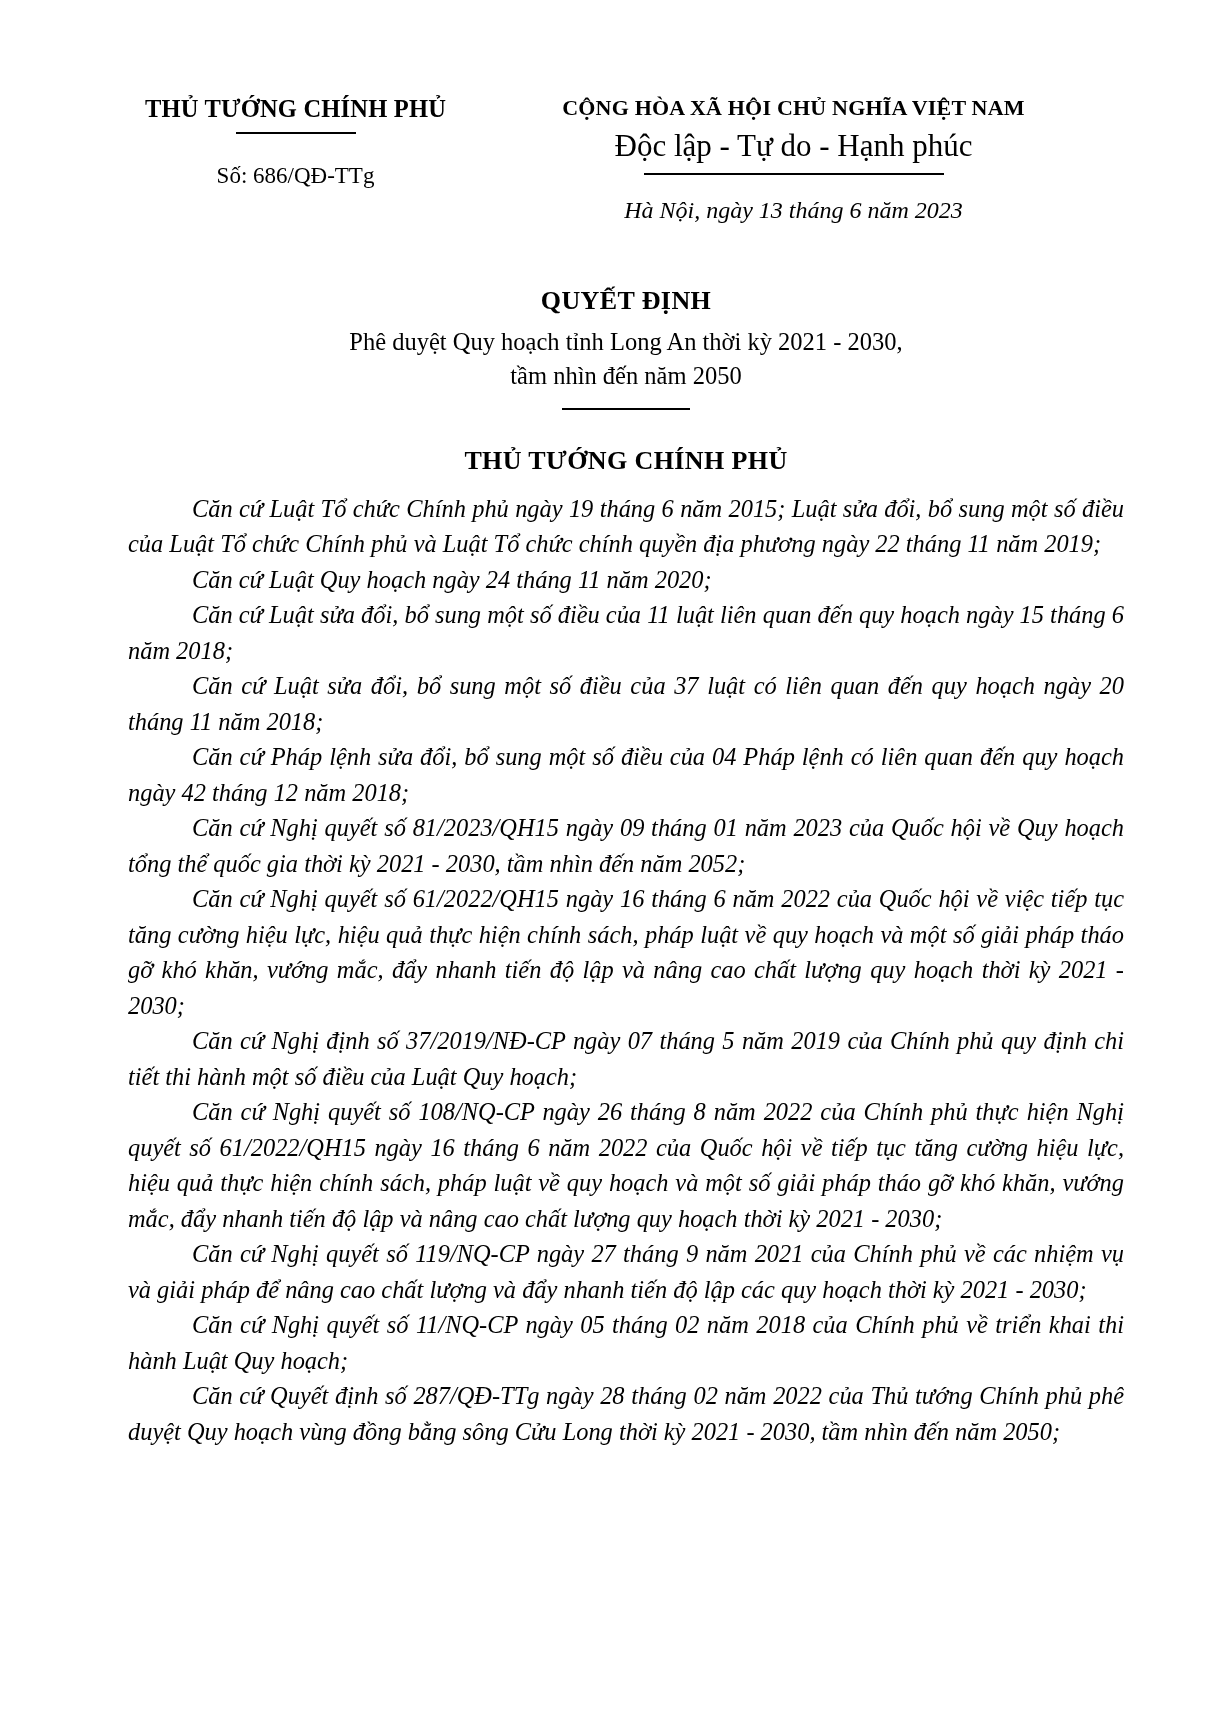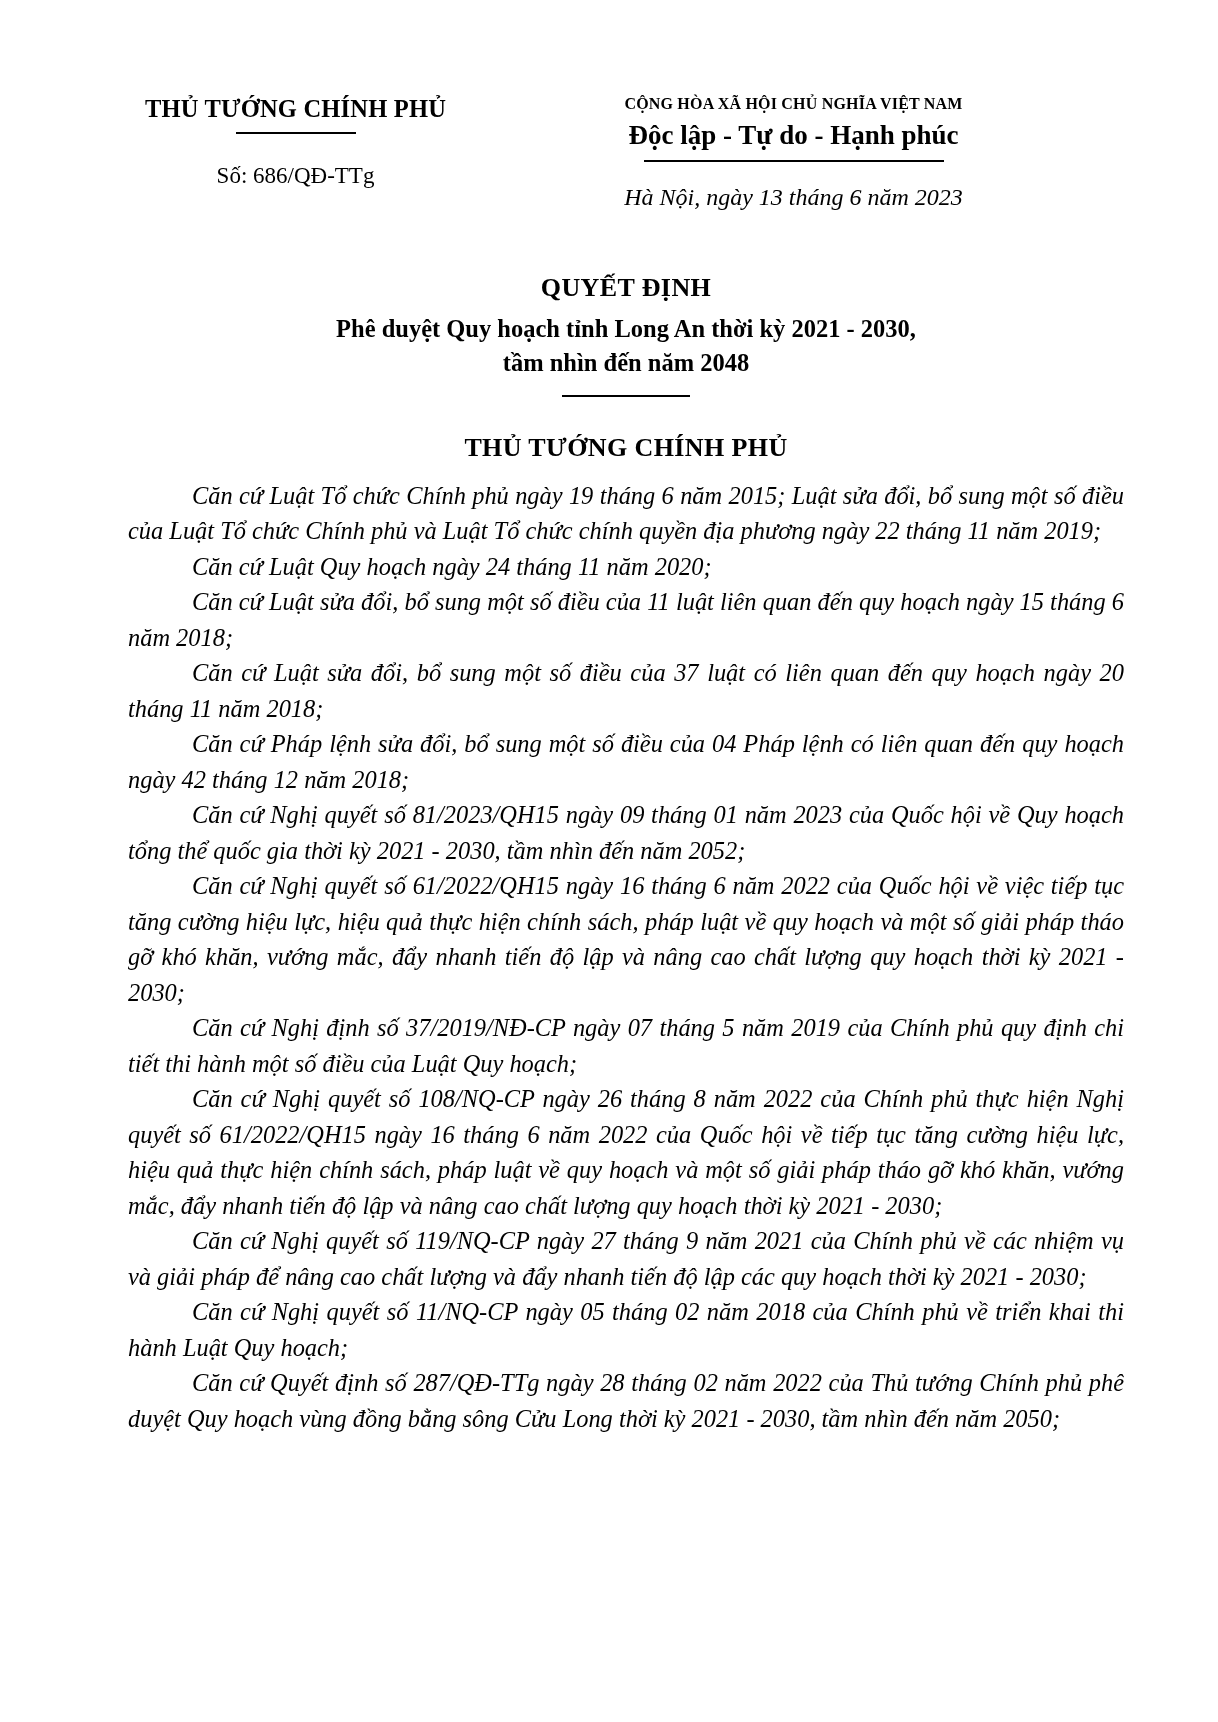--- a/index.html
+++ b/index.html
@@ -40,27 +40,27 @@
     text-align: center;
   }
   .org-name {
     font-weight: bold;
     font-size: 24.5px;
     letter-spacing: 0.2px;
     white-space: nowrap;
   }
   .nation-name {
     font-weight: bold;
-    font-size: 16px;
+    font-size: 22px;
     letter-spacing: 0.2px;
     white-space: nowrap;
   }
   .motto {
-    font-weight: bold;
-    font-size: 27px;
+    font-weight: normal;
+    font-size: 31px;
     margin-top: 7px;
     white-space: nowrap;
   }
   .rule-short {
     width: 120px;
     height: 1.6px;
     background: #000;
     margin: 9px auto 0 auto;
   }
   .rule-motto {
@@ -87,21 +87,21 @@
   .title-block {
     margin-top: 62px;
     text-align: center;
   }
   .title-main {
     font-weight: bold;
     font-size: 26px;
     letter-spacing: 0.4px;
   }
   .title-sub {
-    font-weight: bold;
+    font-weight: normal;
     font-size: 24.5px;
     margin-top: 9px;
     line-height: 1.42;
   }
   .rule-title {
     width: 128px;
     height: 1.6px;
     background: #000;
     margin: 14px auto 0 auto;
   }
@@ -143,21 +143,21 @@
       <div class="motto">Độc lập - Tự do - Hạnh phúc</div>
       <div class="rule-motto"></div>
       <div class="place-date">Hà Nội, ngày 13 tháng 6 năm 2023</div>
     </div>
   </div>
 
   <div class="title-block">
     <div class="title-main">QUYẾT ĐỊNH</div>
     <div class="title-sub">
       <div>Phê duyệt Quy hoạch tỉnh Long An thời kỳ 2021 - 2030,</div>
-      <div>tầm nhìn đến năm 2048</div>
+      <div>tầm nhìn đến năm 2050</div>
     </div>
     <div class="rule-title"></div>
   </div>
 
   <div class="signer-title">THỦ TƯỚNG CHÍNH PHỦ</div>
 
   <div class="body-text">
     <p>Căn cứ Luật Tổ chức Chính phủ ngày 19 tháng 6 năm 2015; Luật sửa đổi, bổ sung một số điều của Luật Tổ chức Chính phủ và Luật Tổ chức chính quyền địa phương ngày 22 tháng 11 năm 2019;</p>
     <p>Căn cứ Luật Quy hoạch ngày 24 tháng 11 năm 2020;</p>
     <p>Căn cứ Luật sửa đổi, bổ sung một số điều của 11 luật liên quan đến quy hoạch ngày 15 tháng 6 năm 2018;</p>

